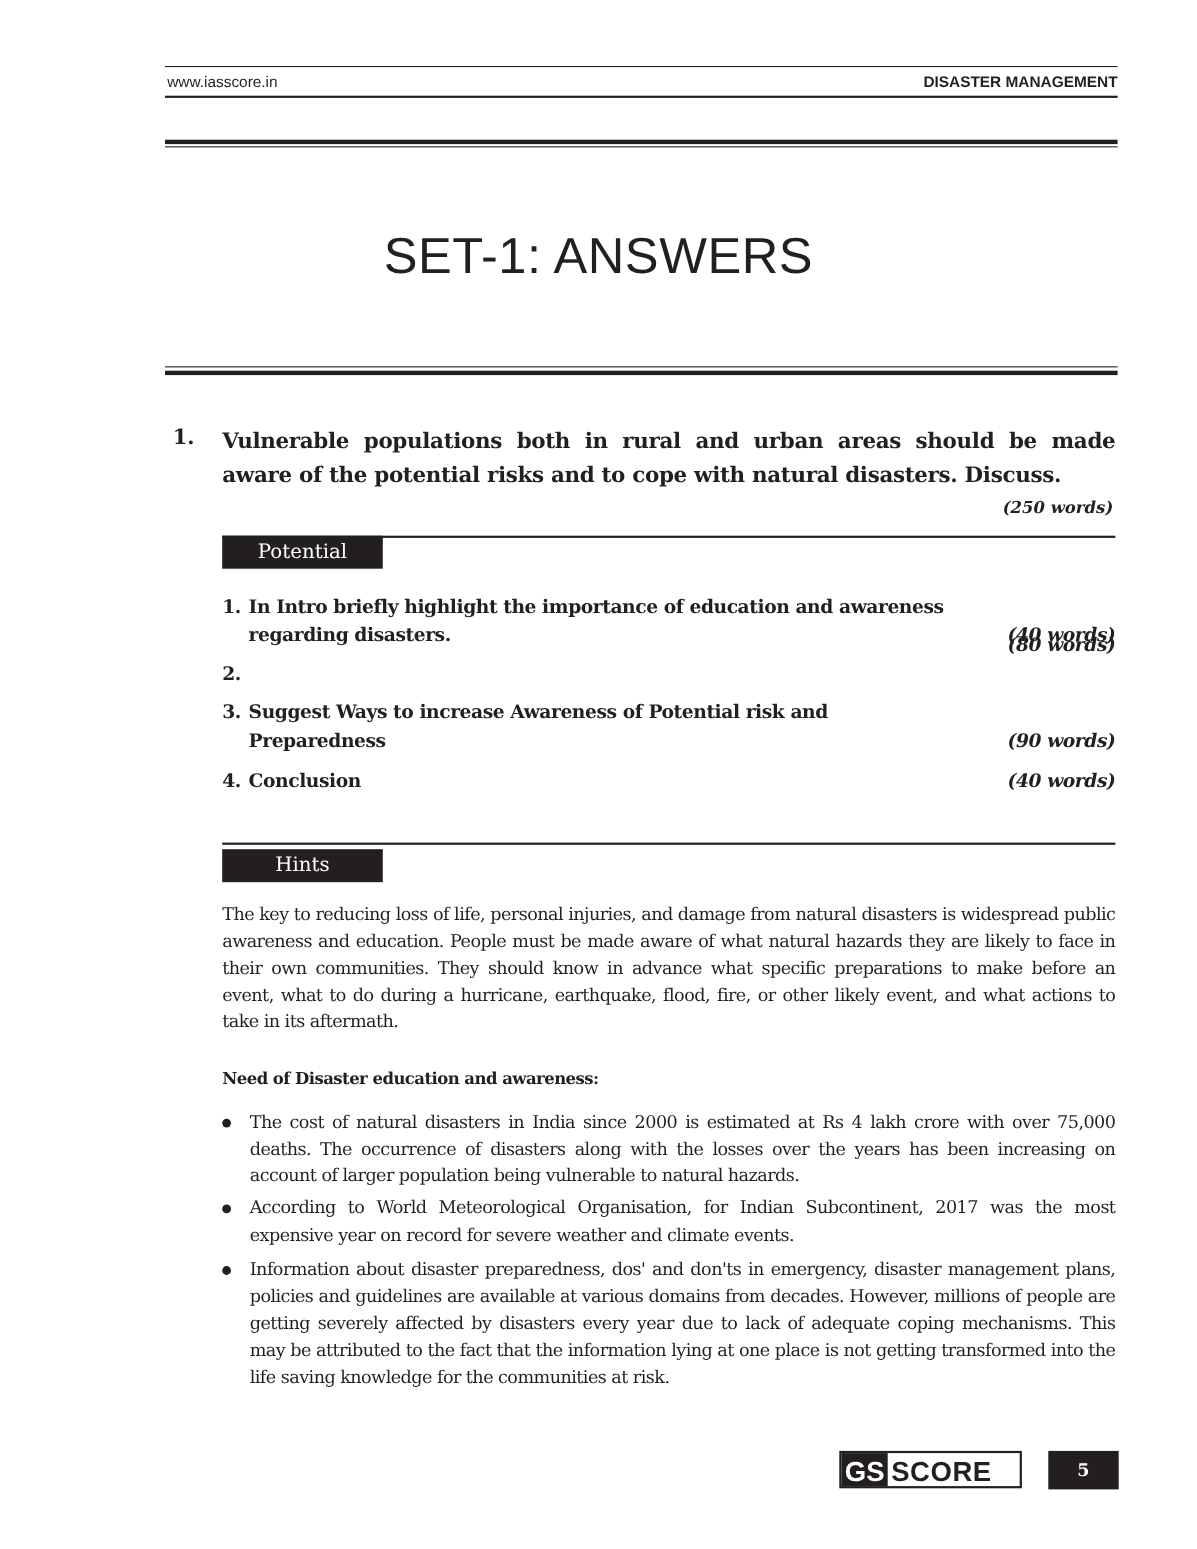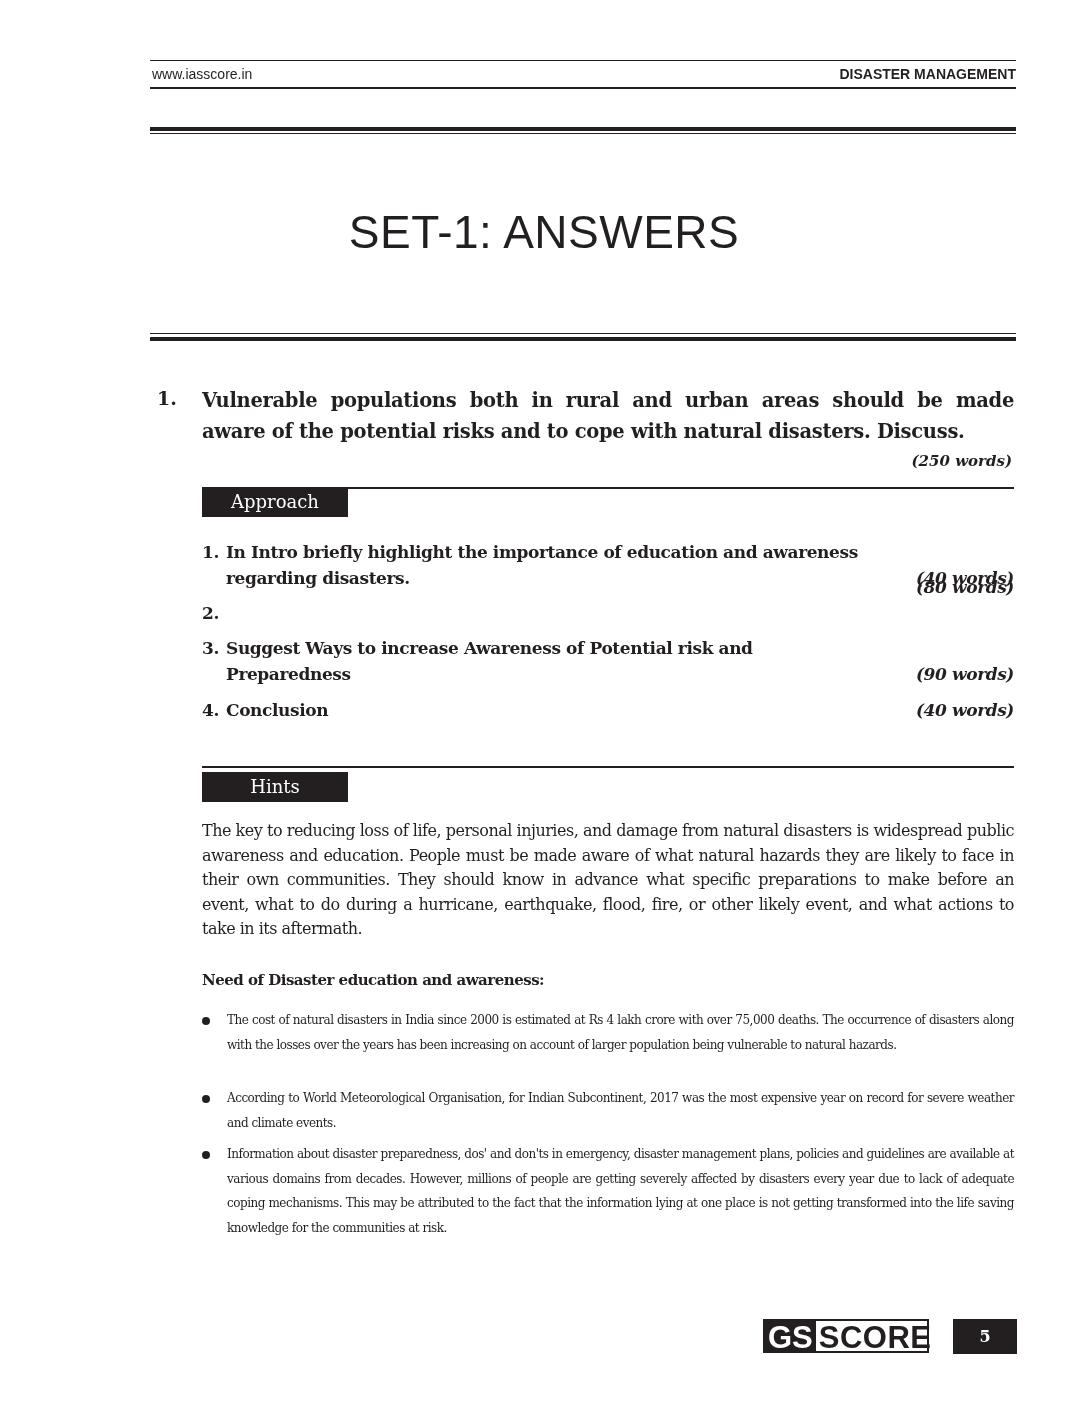--- a/index.html
+++ b/index.html
@@ -13,24 +13,24 @@
   .q-text { left: 202px; top: 385px; width: 812px; font-family: "DejaVu Serif", serif; font-weight: bold; font-size: 19.5px; line-height: 31px; text-align: justify; letter-spacing: -0.3px; }
   .q-words { right: 76px; top: 452px; font-weight: bold; font-style: italic; font-size: 15px; }
   .tag { position: absolute; left: 202px; width: 146px; height: 30px; background: #231f20; color: #fff; font-family: "DejaVu Serif", serif; font-size: 18px; line-height: 30px; text-align: center; }
   .rule { position: absolute; left: 202px; width: 812px; height: 2px; background: #231f20; }
   .ap-item { position: absolute; left: 202px; width: 812px; font-weight: bold; font-size: 17px; line-height: 26px; letter-spacing: -0.4px; }
   .ap-item .n { position: absolute; left: 0; }
   .ap-item .t { margin-left: 24px; display: block; width: 680px; }
   .ap-item .w { position: absolute; right: 0; bottom: 0; font-style: italic; }
   .hint-p { left: 202px; top: 819px; width: 812px; font-size: 16px; line-height: 24.5px; text-align: justify; letter-spacing: -0.5px; }
   .sub-h { left: 202px; top: 971px; font-weight: bold; font-size: 15px; letter-spacing: -0.5px; }
-  .bullet { position: absolute; left: 202px; width: 812px; font-size: 12px; line-height: 24.5px; text-align: justify; letter-spacing: -0.5px; }
+  .bullet { position: absolute; left: 202px; width: 812px; font-size: 16px; line-height: 24.5px; text-align: justify; letter-spacing: -0.5px; }
   .bullet .dot { position: absolute; left: 0; top: 9px; width: 8px; height: 8px; border-radius: 50%; background: #231f20; }
   .bullet .txt { margin-left: 25px; display: block; }
-  .logo { left: 763px; top: 1319px; height: 34px; width: 166px; border: 2px solid #231f20; display: flex; font-family: "Liberation Sans", sans-serif; font-weight: bold; font-size: 31px; line-height: 34px; box-sizing: border-box; }
+  .logo { left: 763px; top: 1319px; height: 34px; width: 166px; border: 2px solid #231f20; display: flex; font-family: "Liberation Sans", sans-serif; font-weight: bold; font-size: 25px; line-height: 34px; box-sizing: border-box; }
   .logo .gs { background: #231f20; color: #fff; padding: 0 3px; }
   .logo .sc { color: #231f20; padding: 0 3px; letter-spacing: 0.5px; }
   .pgnum { left: 953px; top: 1319px; width: 64px; height: 35px; background: #231f20; color: #fff; text-align: center; line-height: 35px; font-weight: bold; font-size: 16px; }
 </style>
 </head>
 <body>
 
 <div class="hdr-line" style="top:60px;height:1px;"></div>
 <div class="abs hdr-url">www.iasscore.in</div>
 <div class="abs hdr-sec">DISASTER MANAGEMENT</div>
@@ -42,21 +42,21 @@
 <div class="abs title">SET-1: ANSWERS</div>
 
 <div class="hdr-line" style="top:333px;height:1px;"></div>
 <div class="hdr-line" style="top:337px;height:4px;"></div>
 
 <div class="abs q-num">1.</div>
 <div class="abs q-text">Vulnerable populations both in rural and urban areas should be made aware of the potential risks and  to cope with natural disasters. Discuss.</div>
 <div class="abs q-words">(250 words)</div>
 
 <div class="rule" style="top:487px;"></div>
-<div class="tag" style="top:487px;">Approach</div>
+<div class="tag" style="top:487px;">Potential</div>
 
 <div class="ap-item" style="top:539px;">
   <span class="n">1.</span>
   <span class="t">In Intro briefly highlight the importance of education and awareness regarding disasters.</span>
   <span class="w">(40 words)</span>
 </div>
 <div class="ap-item" style="top:600px;">
   <span class="n">2.</span>
   <span class="w">(80 words)</span>
 </div>

